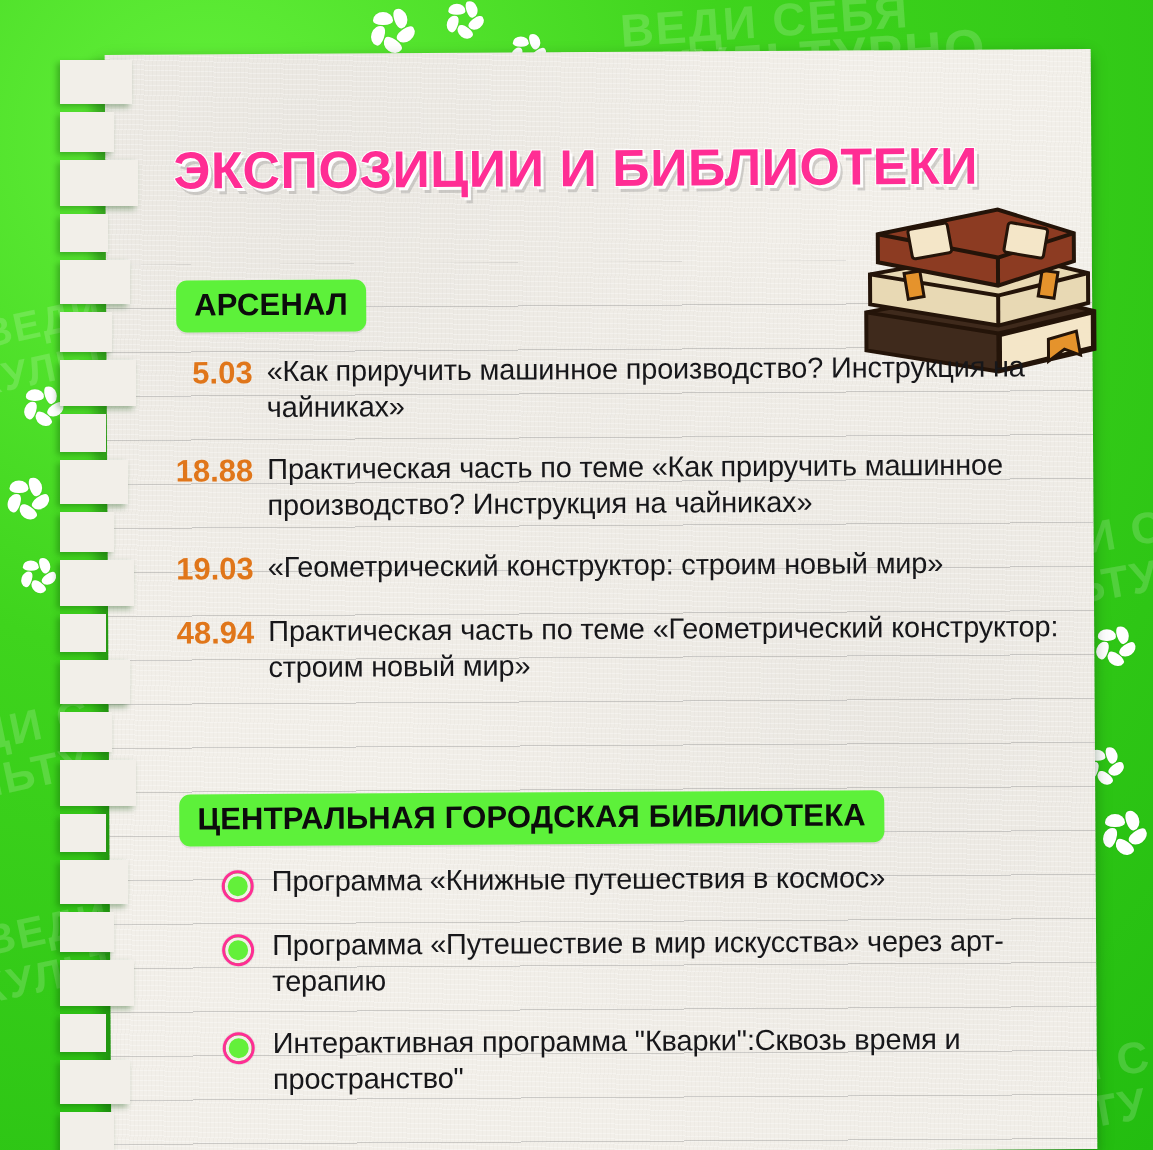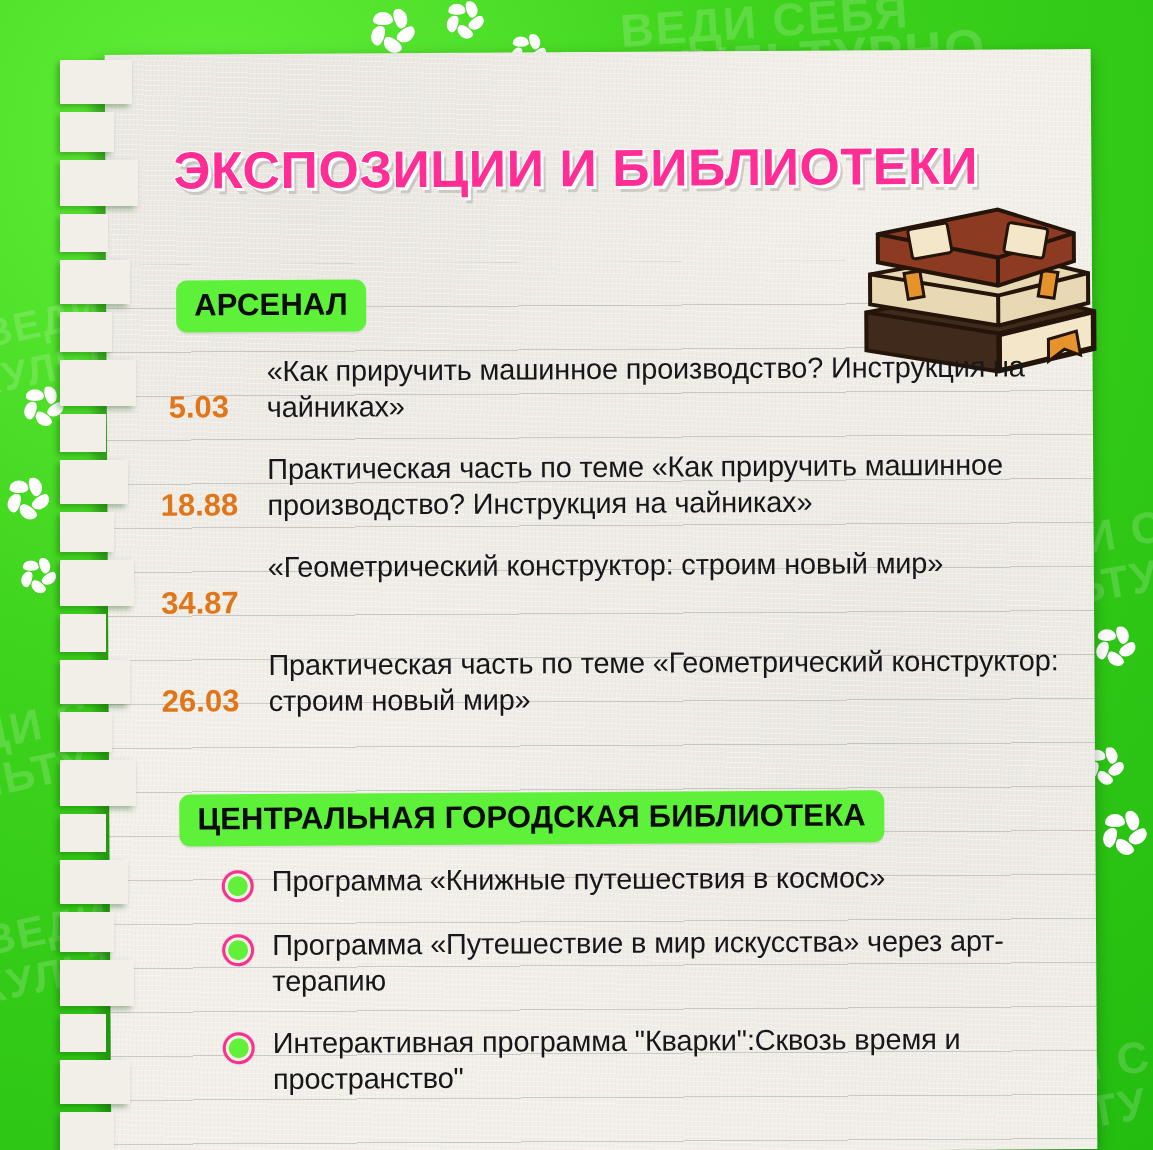--- a/index.html
+++ b/index.html
@@ -189,27 +189,26 @@
     left: 38px;
     width: 930px;
   }
   .row {
     display: flex;
     align-items: flex-start;
     margin-bottom: 26px;
   }
   .row .date {
     flex: 0 0 108px;
-    text-align: center;
+    text-align: right;
     font-size: 31px;
     font-weight: bold;
     color: #e0761a;
     padding-right: 14px;
     line-height: 1.22;
-    margin-top: 34px;
   }
   .row .txt {
     flex: 1 1 auto;
     font-size: 29px;
     color: #17171a;
     line-height: 1.24;
     letter-spacing: -0.2px;
   }
 
   
@@ -400,25 +399,25 @@
     <div class="rows">
       <div class="row">
         <div class="date">5.03</div>
         <div class="txt">«Как приручить машинное производство? Инструкция на чайниках»</div>
       </div>
       <div class="row">
         <div class="date">18.88</div>
         <div class="txt">Практическая часть по теме «Как приручить машинное производство? Инструкция на чайниках»</div>
       </div>
       <div class="row">
-        <div class="date">34.87</div>
+        <div class="date">19.03</div>
         <div class="txt">«Геометрический конструктор: строим новый мир»</div>
       </div>
       <div class="row">
-        <div class="date">26.03</div>
+        <div class="date">48.94</div>
         <div class="txt">Практическая часть по теме «Геометрический конструктор: строим новый мир»</div>
       </div>
     </div>
 
     <div class="chip chip-library">ЦЕНТРАЛЬНАЯ ГОРОДСКАЯ БИБЛИОТЕКА</div>
 
     <div class="bullets">
       <div class="bitem">
         <span class="bullet-dot"></span>
         <span class="btxt">Программа «Книжные путешествия в космос»</span>

